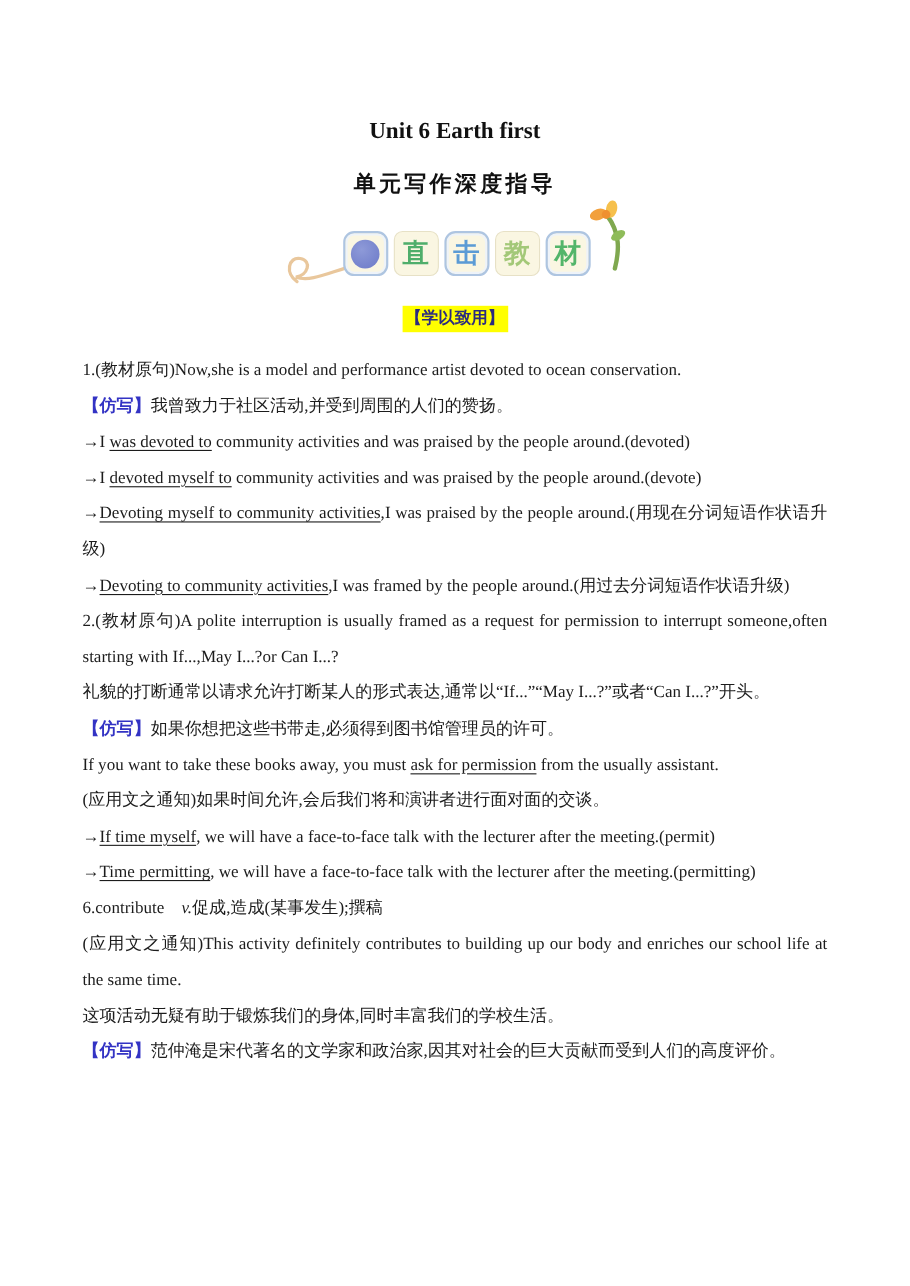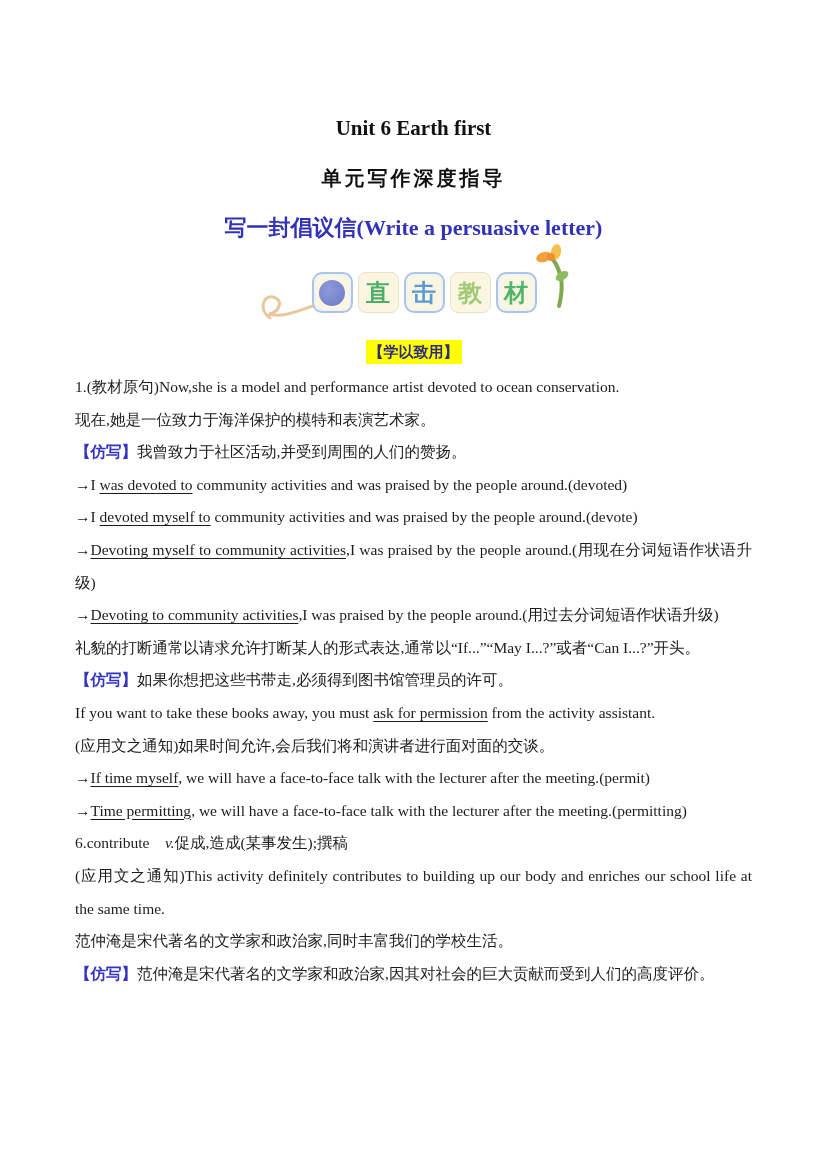--- a/index.html
+++ b/index.html
@@ -5,21 +5,21 @@
   html,body{margin:0;padding:0;}
   body{
     width:827px;height:1169px;background:#ffffff;
     font-family:"Liberation Serif","DejaVu Serif",serif;
     color:#1c1c1c;position:relative;overflow:hidden;
   }
   .page{padding:104px 75px 0 75px;box-sizing:border-box;}
 
   .title-en{
     text-align:center;font-size:21px;font-weight:bold;
-    margin:10px;line-height:28px;color:#111;
+    margin:0;line-height:28px;color:#111;
   }
   .title-zh{
     text-align:center;font-size:20px;font-weight:bold;
     margin:22px 0 12px;line-height:28px;letter-spacing:3px;color:#111;
   }
   .title-blue{
     text-align:center;font-size:22px;font-weight:bold;
     margin:20px 0 0;line-height:32px;color:var(--subtitle-blue,#3232b8);
   }
 
@@ -40,37 +40,36 @@
   .squiggle{position:absolute;left:4px;top:26px;}
   .flower{position:absolute;right:2px;top:-14px;}
 
   .badge-row{text-align:center;margin:10px 0 3px;line-height:22px;}
   .badge{
     display:inline-block;background:var(--badge-bg,#ffff00);
     color:var(--badge-text,#2b2b80);font-weight:bold;font-size:15px;
     padding:1px 3px;
   }
 
-  .body-text{margin-top:7px;}
+  .body-text{margin-top:19px;}
   .para{
     margin:0;font-size:15.5px;line-height:32.6px;
     text-align:justify;color:#1c1c1c;
   }
   .para .u{text-decoration:underline;text-underline-offset:3px;}
   .para .i{font-style:italic;}
   .para .blue-label{color:var(--label-blue,#3333c4);font-weight:bold;}
 </style>
 </head>
 <body>
 
 <div class="page">
 
   <h1 class="title-en">Unit 6 Earth first</h1>
   <h2 class="title-zh">单元写作深度指导</h2>
-  <h3 class="title-blue">写一封倡议信(Write a persuasive letter)</h3>
 
   <div class="deco">
     <svg class="squiggle" width="74" height="42" viewBox="0 0 74 42">
       <path d="M12,34 C1,27 4,11 15,13 C26,15 22,28 11,30 C26,35 44,24 66,19" fill="none" stroke="#e9c79c" stroke-width="3" stroke-linecap="round"></path>
     </svg>
     <div class="deco-boxes">
         <div class="deco-box ring">
           <span class="deco-ball" style="background: radial-gradient(circle at 38% 34%, rgb(142, 154, 216), rgb(107, 121, 200));"></span>
         </div>
         <div class="deco-box">
@@ -94,31 +93,31 @@
       <circle cx="23" cy="13" r="4" fill="#ef9030"></circle>
     </svg>
   </div>
 
   <div class="badge-row">
     <span class="badge">【学以致用】</span>
   </div>
 
   <div class="body-text">
       <p class="para"><span>1.(教材原句)Now,she is a model and performance artist devoted to ocean conservation.</span></p>
-      <p class="para"><span>现在,她是一位致力于海洋保护的模特和表演艺术家。</span></p>
       <p class="para"><span class="blue-label">【仿写】</span><span>我曾致力于社区活动,并受到周围的人们的赞扬。</span></p>
       <p class="para"><span>→I </span><span class="u">was devoted to</span><span> community activities and was praised by the people around.(devoted)</span></p>
       <p class="para"><span>→I </span><span class="u">devoted myself to</span><span> community activities and was praised by the people around.(devote)</span></p>
       <p class="para"><span>→</span><span class="u">Devoting myself to community activities</span><span>,I was praised by the people around.(用现在分词短语作状语升级)</span></p>
-      <p class="para"><span>→</span><span class="u">Devoting to community activities</span><span>,I was praised by the people around.(用过去分词短语作状语升级)</span></p>
+      <p class="para"><span>→</span><span class="u">Devoting to community activities</span><span>,I was framed by the people around.(用过去分词短语作状语升级)</span></p>
+      <p class="para"><span>2.(教材原句)A polite interruption is usually framed as a request for permission to interrupt someone,often starting with If...,May I...?or Can I...?</span></p>
       <p class="para"><span>礼貌的打断通常以请求允许打断某人的形式表达,通常以“If...”“May I...?”或者“Can I...?”开头。</span></p>
       <p class="para"><span class="blue-label">【仿写】</span><span>如果你想把这些书带走,必须得到图书馆管理员的许可。</span></p>
-      <p class="para"><span>If you want to take these books away, you must </span><span class="u">ask for permission</span><span> from the activity assistant.</span></p>
+      <p class="para"><span>If you want to take these books away, you must </span><span class="u">ask for permission</span><span> from the usually assistant.</span></p>
       <p class="para"><span>(应用文之通知)如果时间允许,会后我们将和演讲者进行面对面的交谈。</span></p>
       <p class="para"><span>→</span><span class="u">If time myself</span><span>, we will have a face-to-face talk with the lecturer after the meeting.(permit)</span></p>
       <p class="para"><span>→</span><span class="u">Time permitting</span><span>, we will have a face-to-face talk with the lecturer after the meeting.(permitting)</span></p>
       <p class="para"><span>6.contribute　</span><span class="i">v.</span><span>促成,造成(某事发生);撰稿</span></p>
       <p class="para"><span>(应用文之通知)This activity definitely contributes to building up our body and enriches our school life at the same time.</span></p>
-      <p class="para"><span>范仲淹是宋代著名的文学家和政治家,同时丰富我们的学校生活。</span></p>
+      <p class="para"><span>这项活动无疑有助于锻炼我们的身体,同时丰富我们的学校生活。</span></p>
       <p class="para"><span class="blue-label">【仿写】</span><span>范仲淹是宋代著名的文学家和政治家,因其对社会的巨大贡献而受到人们的高度评价。</span></p>
     </div>
 
 </div>
 
 </body></html>

